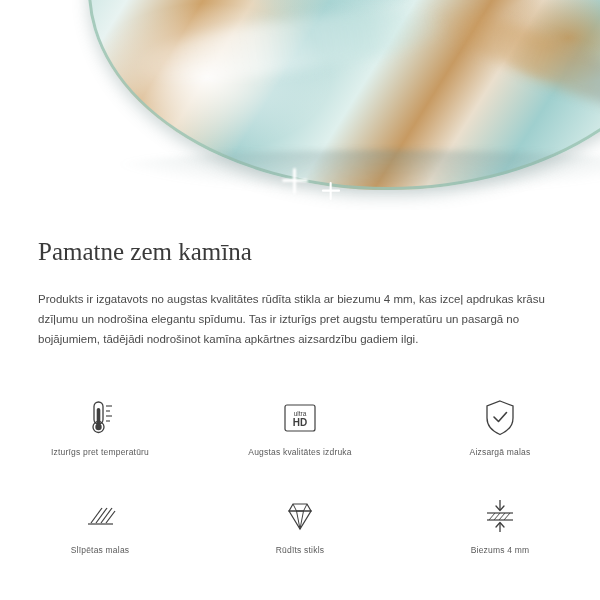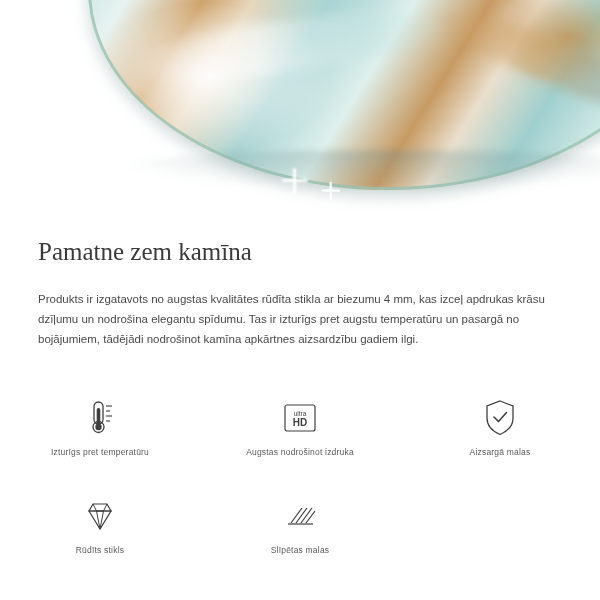--- a/index.html
+++ b/index.html
@@ -215,56 +215,73 @@
     </div>
 
     <div class="feature">
       <div class="feature-icon">
         <svg width="38" height="34" viewBox="0 0 38 34">
           <rect x="4" y="4" width="30" height="26" rx="2" fill="none" stroke="#3f3f3f" stroke-width="1.2"></rect>
           <text x="19" y="15" font-family="Liberation Sans, sans-serif" font-size="6.5" fill="#3f3f3f" text-anchor="middle">ultra</text>
           <text x="19" y="25" font-family="Liberation Sans, sans-serif" font-size="10" font-weight="bold" fill="#3f3f3f" text-anchor="middle">HD</text>
         </svg>
       </div>
-      <div class="feature-label">Augstas nodrošinot izdruka</div>
+      <div class="feature-label">Augstas kvalitātes izdruka</div>
     </div>
 
     <div class="feature">
       <div class="feature-icon">
         <svg width="32" height="38" viewBox="0 0 32 38">
           <path d="M16 2 L29 7 V19 C29 27 23 32.5 16 35.5 C9 32.5 3 27 3 19 V7 Z" fill="none" stroke="#3f3f3f" stroke-width="1.3"></path>
           <path d="M10 18 L14.5 22.5 L22.5 13.5" fill="none" stroke="#3f3f3f" stroke-width="1.6" stroke-linecap="round" stroke-linejoin="round"></path>
         </svg>
       </div>
       <div class="feature-label">Aizsargā malas</div>
+    </div>
+
+    <div class="feature">
+      <div class="feature-icon">
+        <svg width="36" height="34" viewBox="0 0 36 34">
+          <line x1="9" y1="24" x2="20" y2="9" stroke="#3f3f3f" stroke-width="1.2"></line>
+          <line x1="14" y1="24" x2="25" y2="9" stroke="#3f3f3f" stroke-width="1.2"></line>
+          <line x1="19" y1="24" x2="30" y2="9" stroke="#3f3f3f" stroke-width="1.2"></line>
+          <line x1="24" y1="24" x2="33" y2="12" stroke="#3f3f3f" stroke-width="1.2"></line>
+          <line x1="6" y1="25" x2="31" y2="25" stroke="#3f3f3f" stroke-width="1.2"></line>
+        </svg>
+      </div>
+      <div class="feature-label">Slīpētas malas</div>
     </div>
 
     <div class="feature">
       <div class="feature-icon">
         <svg width="38" height="34" viewBox="0 0 38 34">
           <path d="M8 12 L19 30 L30 12 Z" fill="none" stroke="#3f3f3f" stroke-width="1.2"></path>
           <path d="M8 12 L12 5 L26 5 L30 12 Z" fill="none" stroke="#3f3f3f" stroke-width="1.2"></path>
           <line x1="12" y1="5" x2="15.5" y2="12" stroke="#3f3f3f" stroke-width="1"></line>
           <line x1="26" y1="5" x2="22.5" y2="12" stroke="#3f3f3f" stroke-width="1"></line>
           <line x1="15.5" y1="12" x2="19" y2="30" stroke="#3f3f3f" stroke-width="1"></line>
           <line x1="22.5" y1="12" x2="19" y2="30" stroke="#3f3f3f" stroke-width="1"></line>
           <line x1="15.5" y1="12" x2="22.5" y2="12" stroke="#3f3f3f" stroke-width="1"></line>
         </svg>
       </div>
       <div class="feature-label">Rūdīts stikls</div>
     </div>
 
     <div class="feature">
       <div class="feature-icon">
-        <svg width="36" height="34" viewBox="0 0 36 34">
-          <line x1="9" y1="24" x2="20" y2="9" stroke="#3f3f3f" stroke-width="1.2"></line>
-          <line x1="14" y1="24" x2="25" y2="9" stroke="#3f3f3f" stroke-width="1.2"></line>
-          <line x1="19" y1="24" x2="30" y2="9" stroke="#3f3f3f" stroke-width="1.2"></line>
-          <line x1="24" y1="24" x2="33" y2="12" stroke="#3f3f3f" stroke-width="1.2"></line>
-          <line x1="6" y1="25" x2="31" y2="25" stroke="#3f3f3f" stroke-width="1.2"></line>
-        </svg>
-      </div>
-      <div class="feature-label">Slīpētas malas</div>
-    </div>
-
+        <svg width="34" height="36" viewBox="0 0 34 36">
+          <line x1="17" y1="2" x2="17" y2="11" stroke="#3f3f3f" stroke-width="1.3"></line>
+          <path d="M13 8 L17 12.5 L21 8" fill="none" stroke="#3f3f3f" stroke-width="1.3" stroke-linecap="round" stroke-linejoin="round"></path>
+          <line x1="4" y1="15" x2="30" y2="15" stroke="#3f3f3f" stroke-width="1.2"></line>
+          <line x1="4" y1="22" x2="30" y2="22" stroke="#3f3f3f" stroke-width="1.2"></line>
+          <line x1="6" y1="22" x2="12" y2="15" stroke="#3f3f3f" stroke-width="0.9"></line>
+          <line x1="11" y1="22" x2="17" y2="15" stroke="#3f3f3f" stroke-width="0.9"></line>
+          <line x1="16" y1="22" x2="22" y2="15" stroke="#3f3f3f" stroke-width="0.9"></line>
+          <line x1="21" y1="22" x2="27" y2="15" stroke="#3f3f3f" stroke-width="0.9"></line>
+          <path d="M13 29 L17 24.5 L21 29" fill="none" stroke="#3f3f3f" stroke-width="1.3" stroke-linecap="round" stroke-linejoin="round"></path>
+          <line x1="17" y1="26" x2="17" y2="34" stroke="#3f3f3f" stroke-width="1.3"></line>
+        </svg>
+      </div>
+      <div class="feature-label">Biezums 4 mm</div>
+    </div>
 
   </div>
 </div>
 
 </body></html>

